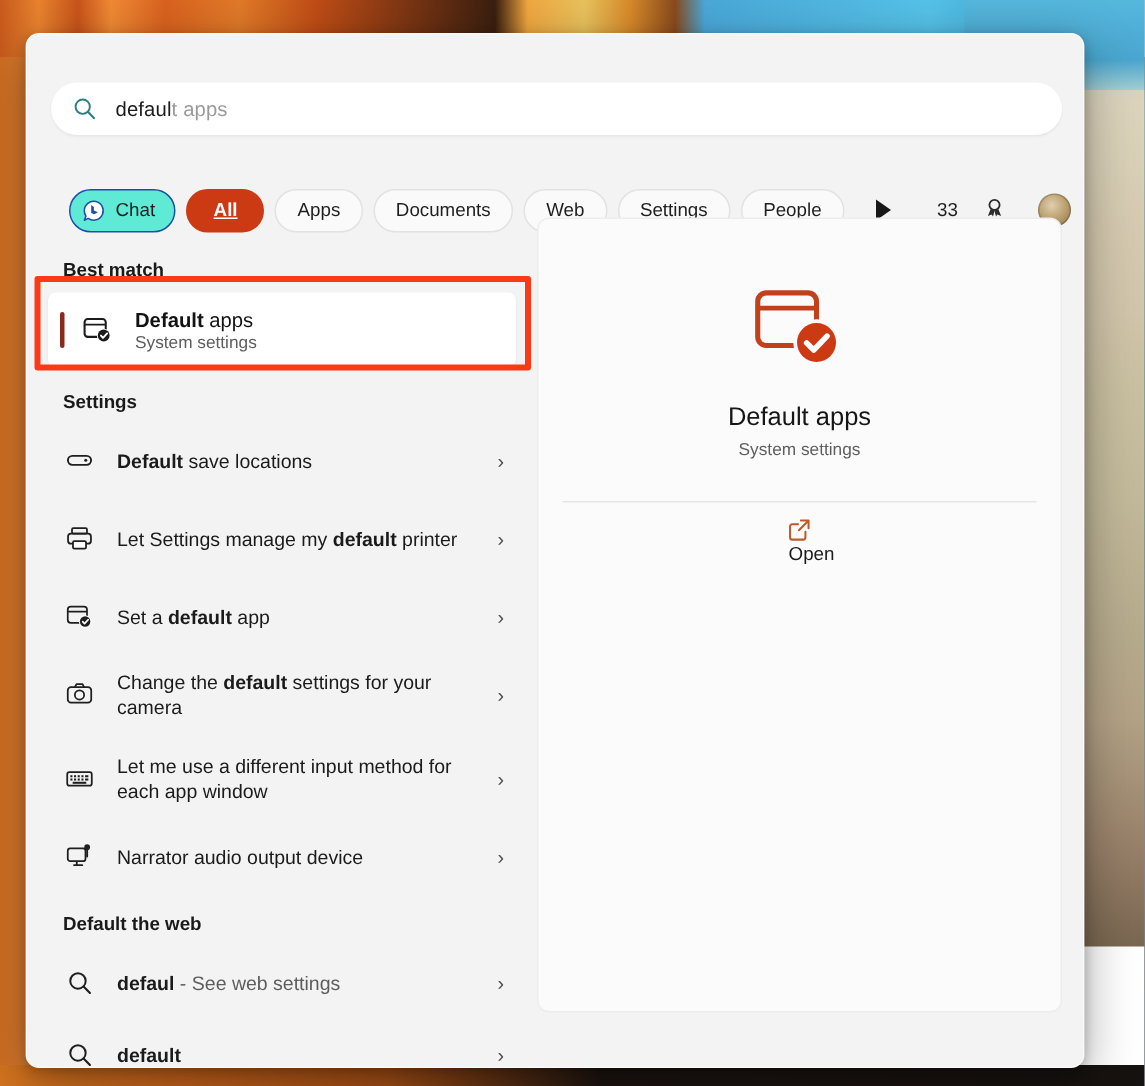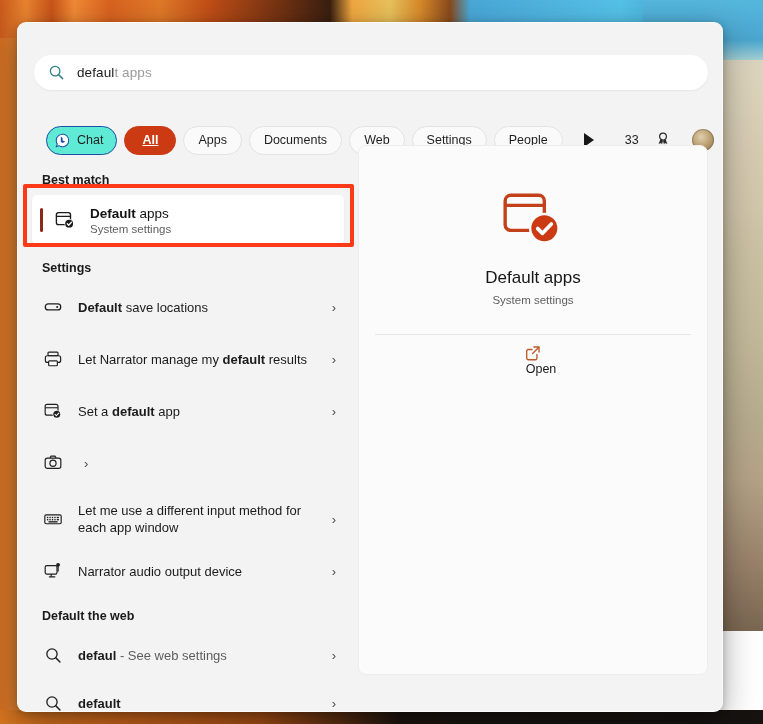--- a/index.html
+++ b/index.html
@@ -387,21 +387,21 @@
     </div>
 
     <div class="result-row row-tall">
       <span class="ricon">
         <svg width="20" height="20" viewBox="0 0 22 22">
           <rect x="5.5" y="3.4" width="11" height="4" rx="1" fill="none" stroke="#1f1f1f" stroke-width="1.3"></rect>
           <rect x="2.6" y="7.4" width="16.8" height="7.4" rx="2.2" fill="none" stroke="#1f1f1f" stroke-width="1.3"></rect>
           <rect x="6.2" y="13" width="9.6" height="5.4" rx="1" fill="#ffffff" stroke="#1f1f1f" stroke-width="1.3"></rect>
         </svg>
       </span>
-      <span class="rtext"><span>Let Narrator manage my </span><b>default</b><span> results</span></span>
+      <span class="rtext"><span>Let Settings manage my </span><b>default</b><span> printer</span></span>
       <span class="chev">›</span>
     </div>
 
     <div class="result-row">
       <span class="ricon">
         <svg width="20" height="20" viewBox="0 0 24 24">
           <rect x="2.6" y="4" width="15.4" height="13" rx="2.4" fill="none" stroke="#1f1f1f" stroke-width="1.4"></rect>
           <line x1="2.6" y1="8.1" x2="18" y2="8.1" stroke="#1f1f1f" stroke-width="1.3"></line>
           <circle cx="16.5" cy="16" r="5" fill="#ffffff"></circle>
           <circle cx="16.5" cy="16" r="4.2" fill="#1f1f1f"></circle>
@@ -413,20 +413,21 @@
     </div>
 
     <div class="result-row row-tall">
       <span class="ricon">
         <svg width="20" height="20" viewBox="0 0 22 22">
           <rect x="2.4" y="5.6" width="17.2" height="11.4" rx="2.4" fill="none" stroke="#1f1f1f" stroke-width="1.3"></rect>
           <path d="M7.6 5.6 8.8 3.4h4.4l1.2 2.2" fill="none" stroke="#1f1f1f" stroke-width="1.3" stroke-linejoin="round"></path>
           <circle cx="11" cy="11.3" r="3.4" fill="none" stroke="#1f1f1f" stroke-width="1.3"></circle>
         </svg>
       </span>
+      <span class="rtext"><span>Change the </span><b>default</b><span> settings for your camera</span></span>
       <span class="chev">›</span>
     </div>
 
     <div class="result-row row-tall">
       <span class="ricon">
         <svg width="20" height="20" viewBox="0 0 22 22">
           <rect x="2" y="6.4" width="18" height="9.8" rx="1.6" fill="none" stroke="#1f1f1f" stroke-width="1.3"></rect>
           <g fill="#1f1f1f">
             <rect x="4.3" y="8.6" width="1.5" height="1.5"></rect>
               <rect x="7" y="8.6" width="1.5" height="1.5"></rect>

